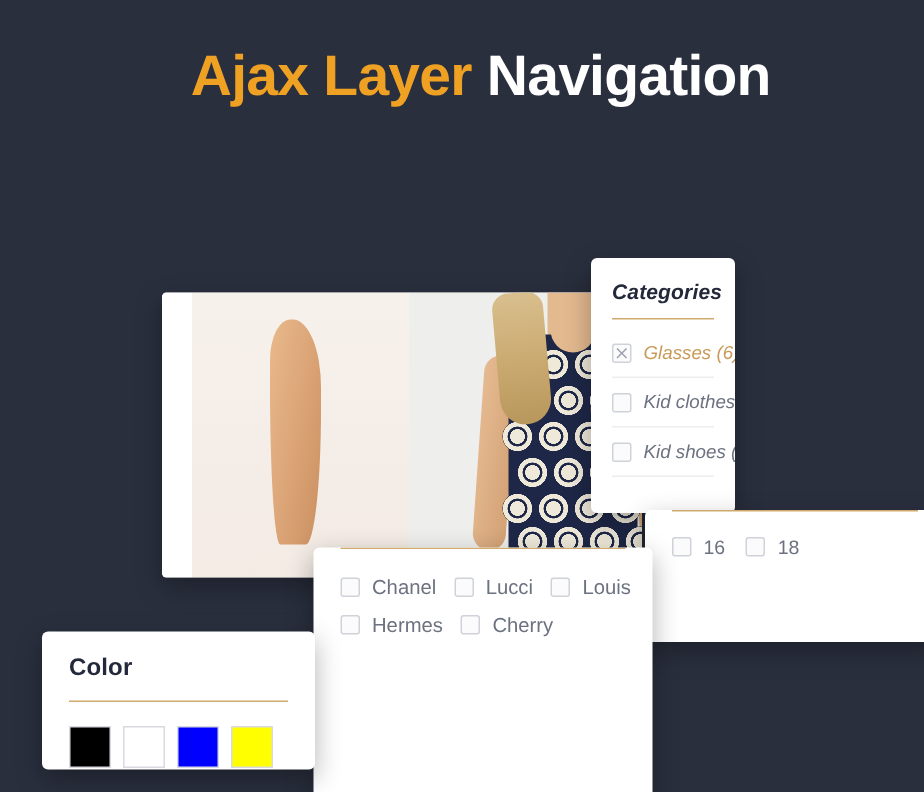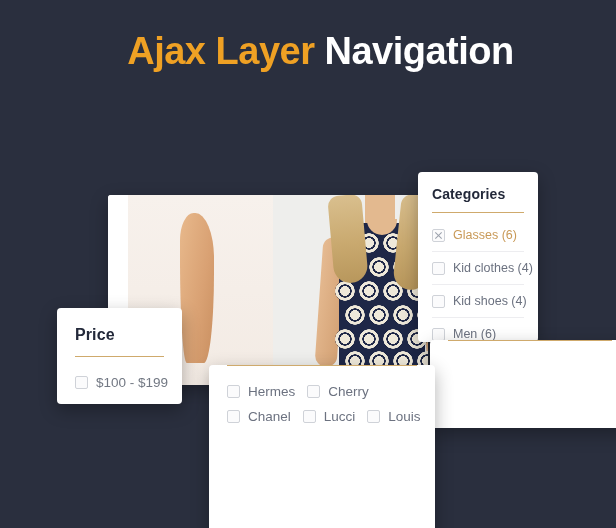--- a/index.html
+++ b/index.html
@@ -144,21 +144,21 @@
     width: 9px; height: 1px; background: #9aa0ab;
   }
   .cbx.x::before { transform: rotate(45deg); }
   .cbx.x::after  { transform: rotate(-45deg); }
   .opt-label {
     font-size: 12.5px; color: #6c7280; white-space: nowrap;
   }
   .opt-label.active { color: #c99a58; }
 
   
-  .categories-card { left: 418px; top: 172px; width: 120px; height: 170px; }
+  .categories-card { left: 394px; top: 172px; width: 96px; height: 170px; font-style: italic; }
   .categories-card .panel { padding: 0 14px; }
   .categories-card .panel-title { font-size: 14px; padding-top: 14px; padding-bottom: 10px; }
   .categories-card .panel-rule { margin-bottom: 6px; }
 
   
   .price-card { left: 57px; top: 308px; width: 125px; height: 96px; }
   .price-card .panel-title { padding-top: 18px; font-size: 16px; }
   .price-card .panel-rule { margin-bottom: 18px; }
   .price-card .opt-row { border-bottom: none; padding: 0; }
   .price-card .opt-label { font-size: 13.5px; color: #727883; }
@@ -262,70 +262,78 @@
         <span class="opt-label active">Glasses (6)</span>
       </div>
       <div class="opt-row">
         <span class="cbx"></span>
         <span class="opt-label">Kid clothes (4)</span>
       </div>
       <div class="opt-row">
         <span class="cbx"></span>
         <span class="opt-label">Kid shoes (4)</span>
       </div>
-      <div class="opt-row last">
-        <span class="cbx"></span>
-        <span class="opt-label">Men (6)</span>
-      </div>
     </div>
   </div>
 
   <div class="card size-card">
     <div class="panel">
       <div class="panel-rule"></div>
-    </div>
-  </div>
-
-  <div class="card price-card">
-    <div class="panel">
-      <div class="panel-title">Price</div>
-      <div class="panel-rule"></div>
-      <div class="opt-row">
-        <span class="cbx"></span>
-        <span class="opt-label">$100 - $199</span>
-      </div>
-    </div>
-  </div>
+      <div class="size-inline">
+        <div class="opt-row">
+          <span class="cbx"></span>
+          <span class="opt-label">16</span>
+        </div>
+        <div class="opt-row">
+          <span class="cbx"></span>
+          <span class="opt-label">18</span>
+        </div>
+      </div>
+    </div>
+  </div>
+
 
   <div class="card brand-card">
     <div class="panel">
       <div class="panel-rule"></div>
       <div class="brand-rows">
         <div class="brand-line">
           <div class="opt-row">
             <span class="cbx"></span>
+            <span class="opt-label">Chanel</span>
+          </div>
+          <div class="opt-row">
+            <span class="cbx"></span>
+            <span class="opt-label">Lucci</span>
+          </div>
+          <div class="opt-row">
+            <span class="cbx"></span>
+            <span class="opt-label">Louis</span>
+          </div>
+        </div>
+        <div class="brand-line">
+          <div class="opt-row">
+            <span class="cbx"></span>
             <span class="opt-label">Hermes</span>
           </div>
           <div class="opt-row">
             <span class="cbx"></span>
             <span class="opt-label">Cherry</span>
           </div>
         </div>
-        <div class="brand-line">
-          <div class="opt-row">
-            <span class="cbx"></span>
-            <span class="opt-label">Chanel</span>
-          </div>
-          <div class="opt-row">
-            <span class="cbx"></span>
-            <span class="opt-label">Lucci</span>
-          </div>
-          <div class="opt-row">
-            <span class="cbx"></span>
-            <span class="opt-label">Louis</span>
-          </div>
-        </div>
-      </div>
-    </div>
-  </div>
-
+      </div>
+    </div>
+  </div>
+
+  <div class="card color-card">
+    <div class="panel">
+      <div class="panel-title">Color</div>
+      <div class="panel-rule"></div>
+      <div class="swatches">
+        <span class="swatch" style="background: rgb(0, 0, 0);"></span>
+        <span class="swatch" style="background: rgb(255, 255, 255);"></span>
+        <span class="swatch" style="background: rgb(0, 0, 255);"></span>
+        <span class="swatch" style="background: rgb(255, 255, 0);"></span>
+      </div>
+    </div>
+  </div>
 
 </div>
 
 </body></html>

